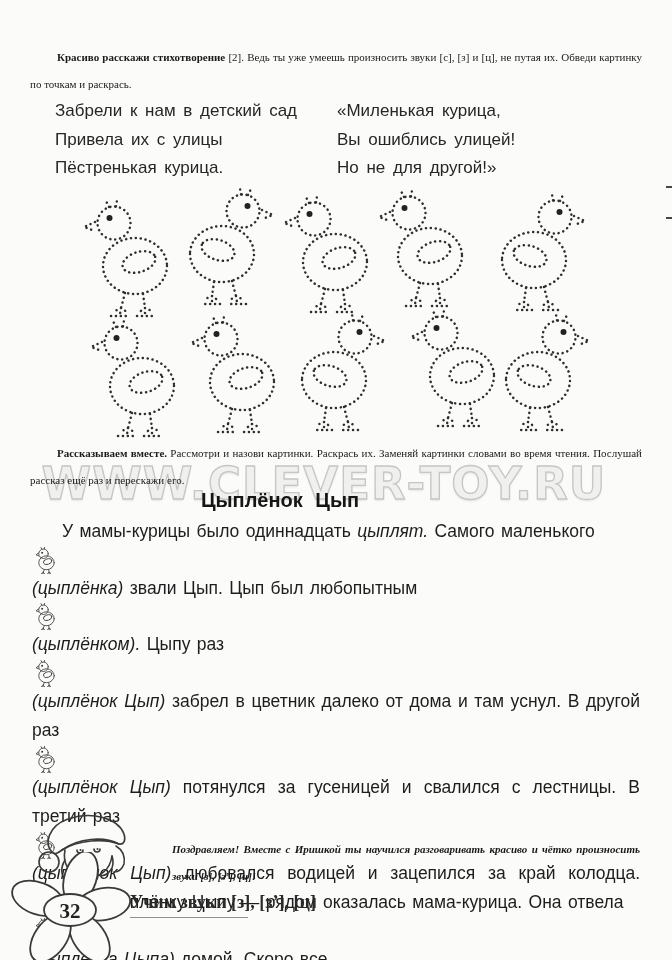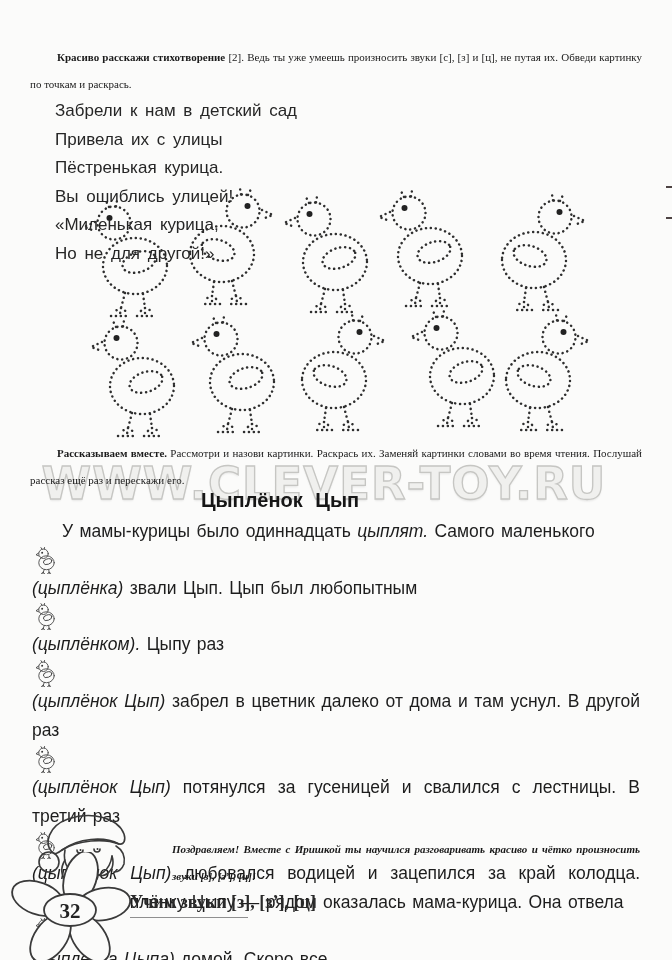--- a/index.html
+++ b/index.html
@@ -8,21 +8,21 @@
     background:#fbfbfa;color:#1e1e1e;
     font-family:"Liberation Serif", serif;
   }
   .abs{position:absolute;}
   .serif-block{
     font-family:"Liberation Serif", serif;
     font-size:11px;line-height:26.5px;text-align:justify;
     color:#1b1b1b;text-indent:27px;z-index:2;
   }
   .kids{font-family:"Liberation Sans","DejaVu Sans",sans-serif;}
-  .poem-wrap{display:flex;z-index:2;flex-direction:column;}
+  .poem-wrap{display:flex;z-index:2;}
   .poem-col{font-size:17px;line-height:28.5px;color:#262626;word-spacing:3px;}
   .watermark{
     top:457px;left:0;width:648px;text-align:center;z-index:1;
     font-family:"DejaVu Sans",sans-serif;font-weight:bold;
     font-size:45px;letter-spacing:1px;
     color:#f0f0ee;-webkit-text-stroke:1.3px #c6c6c3;
     text-shadow:0 2px 2px rgba(0,0,0,0.08);
     pointer-events:none;
   }
   .story-title{
@@ -62,22 +62,22 @@
   <b>Красиво расскажи стихотворение</b><span> [2]. Ведь ты уже умеешь произносить звуки [с], [з] и [ц], не путая их. Обведи картинку по точкам и раскрась.</span>
 </div>
 
 <div class="abs poem-wrap kids" style="top:97px;left:55px;">
   <div class="poem-col" style="width:282px;">
       <div>Забрели к нам в детский сад</div>
       <div>Привела их с улицы</div>
       <div>Пёстренькая курица.</div>
     </div>
   <div class="poem-col">
+      <div>«Миленькая курица,</div>
       <div>Вы ошиблись улицей!</div>
-      <div>«Миленькая курица,</div>
       <div>Но не для другой!»</div>
     </div>
 </div>
 
 <div class="abs trace-box">
   <svg width="520" height="250" viewBox="0 0 520 250">
     <defs>
       <g id="tchick" fill="none" stroke="#2e2e2e">
         <g stroke-width="2.5" stroke-dasharray="0.1 4.8" stroke-linecap="round">
           <path d="M14,22 L3,27 L14,31"></path>

